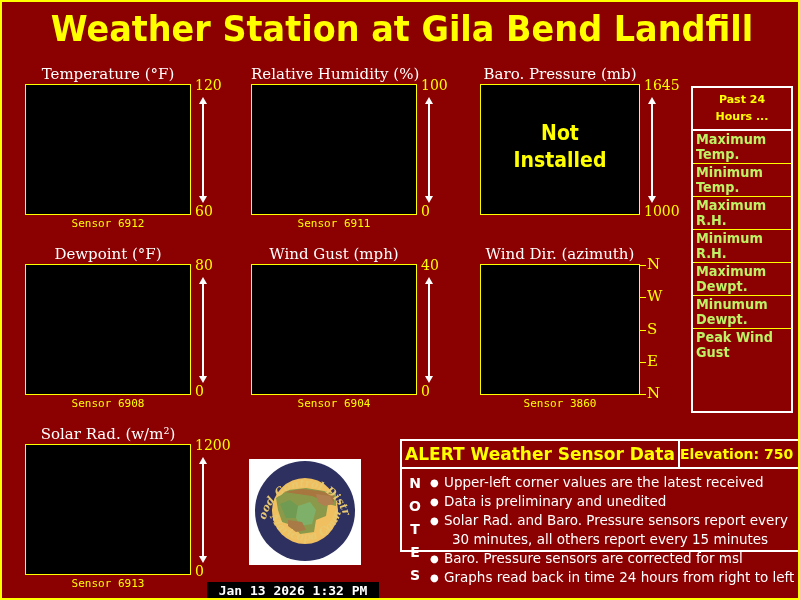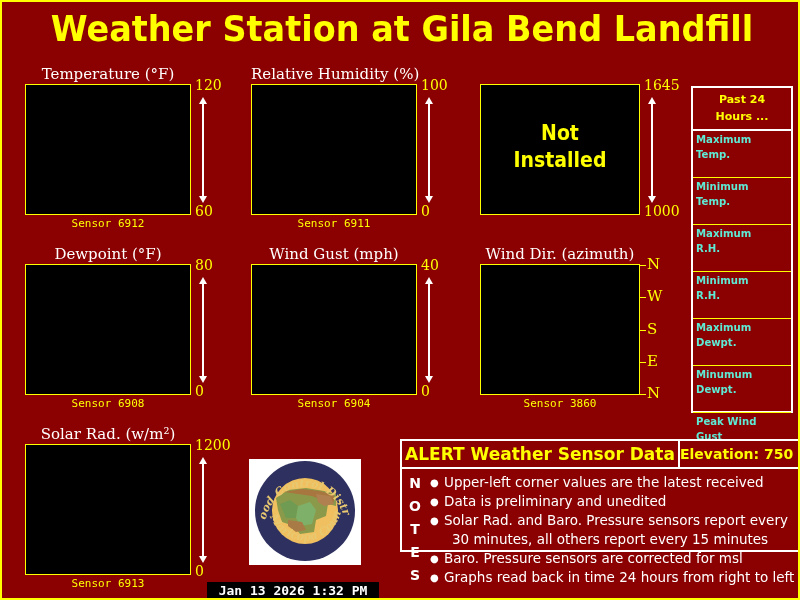--- a/index.html
+++ b/index.html
@@ -117,28 +117,28 @@
     font-family: "DejaVu Sans", sans-serif;
     font-weight: bold;
     font-size: 11px;
     line-height: 17px;
     text-align: center;
     padding: 3px 0 4px 0;
     border-bottom: 2px solid #ffffff;
     transform-origin: center;
   }
   .side-row {
-    color: #5eead4;
-    font-family: "DejaVu Sans", sans-serif;
-    font-weight: bold;
-    font-size: 11px;
+    color: #bef264;
+    font-family: "DejaVu Sans", sans-serif;
+    font-weight: bold;
+    font-size: 14px;
     line-height: 15px;
     padding: 1px 0 1px 3px;
     border-bottom: 1px solid #ffff00;
-    height: 47px;
+    height: 33px;
     box-sizing: border-box;
     overflow: hidden;
   }
   .side-row:last-child { border-bottom: none; }
   .side-row span { display: block; transform: scaleX(0.92); transform-origin: left center; }
 
   
   #seal-bg {
     position: absolute;
     left: 247px;
@@ -280,20 +280,21 @@
     <div class="axis-top" style="left:170px; top:12px;">100</div>
     <div class="axis-bot" style="left:170px; top:138px;">0</div>
     <svg class="arrowline" style="left:172px; top:32px;" width="14" height="106">
       <line x1="6" y1="4" x2="6" y2="102" stroke="#ffffff" stroke-width="2"></line>
       <polygon points="6,0 2,7 10,7" fill="#ffffff"></polygon>
       <polygon points="6,106 2,99 10,99" fill="#ffffff"></polygon>
     </svg>
   </div>
 
   <div class="chart" style="left:478px; top:63px; width:160px; height:155px;">
+    <div class="chart-title" style="top:0px; width:160px;">Baro. Pressure (mb)</div>
     <div class="plot" style="left:0px; top:19px; width:160px; height:131px;"></div>
     <div class="notinstalled" style="top:56px;">Not</div>
     <div class="notinstalled" style="top:83px;">Installed</div>
     <div class="axis-top" style="left:164px; top:12px;">1645</div>
     <div class="axis-bot" style="left:164px; top:138px;">1000</div>
     <svg class="arrowline" style="left:166px; top:32px;" width="14" height="106">
       <line x1="6" y1="4" x2="6" y2="102" stroke="#ffffff" stroke-width="2"></line>
       <polygon points="6,0 2,7 10,7" fill="#ffffff"></polygon>
       <polygon points="6,106 2,99 10,99" fill="#ffffff"></polygon>
     </svg>

